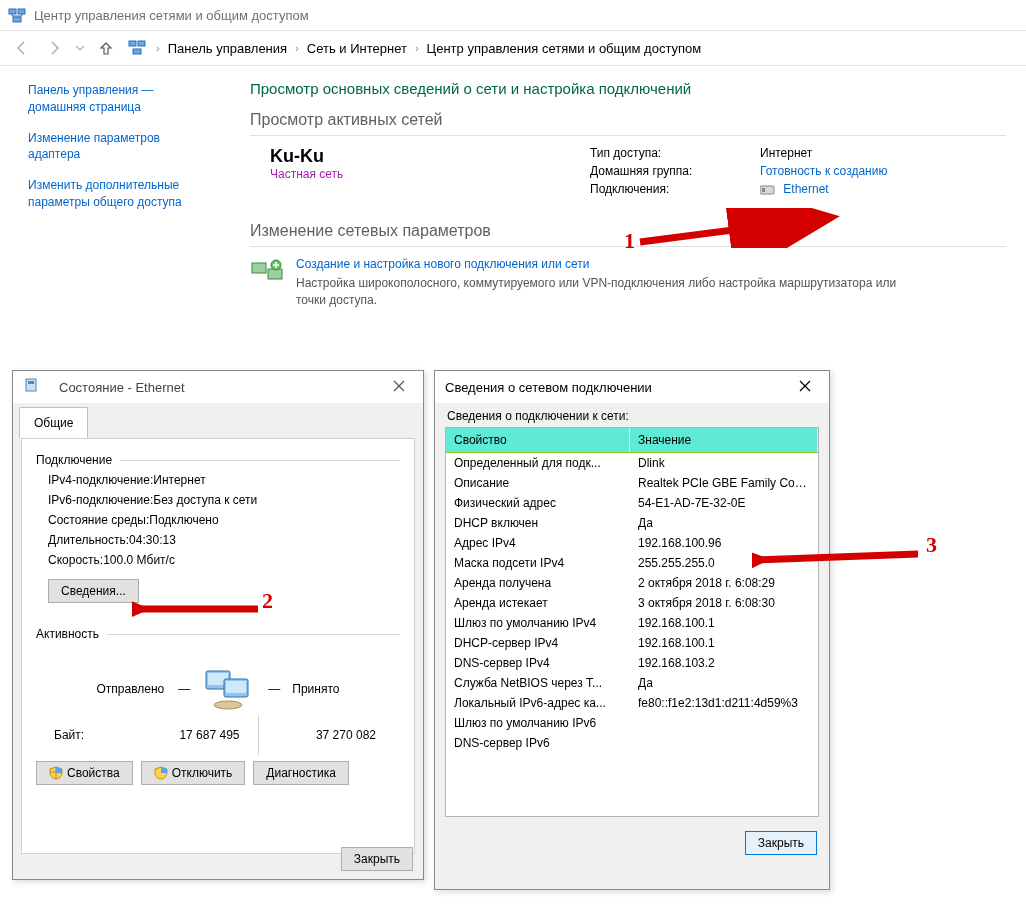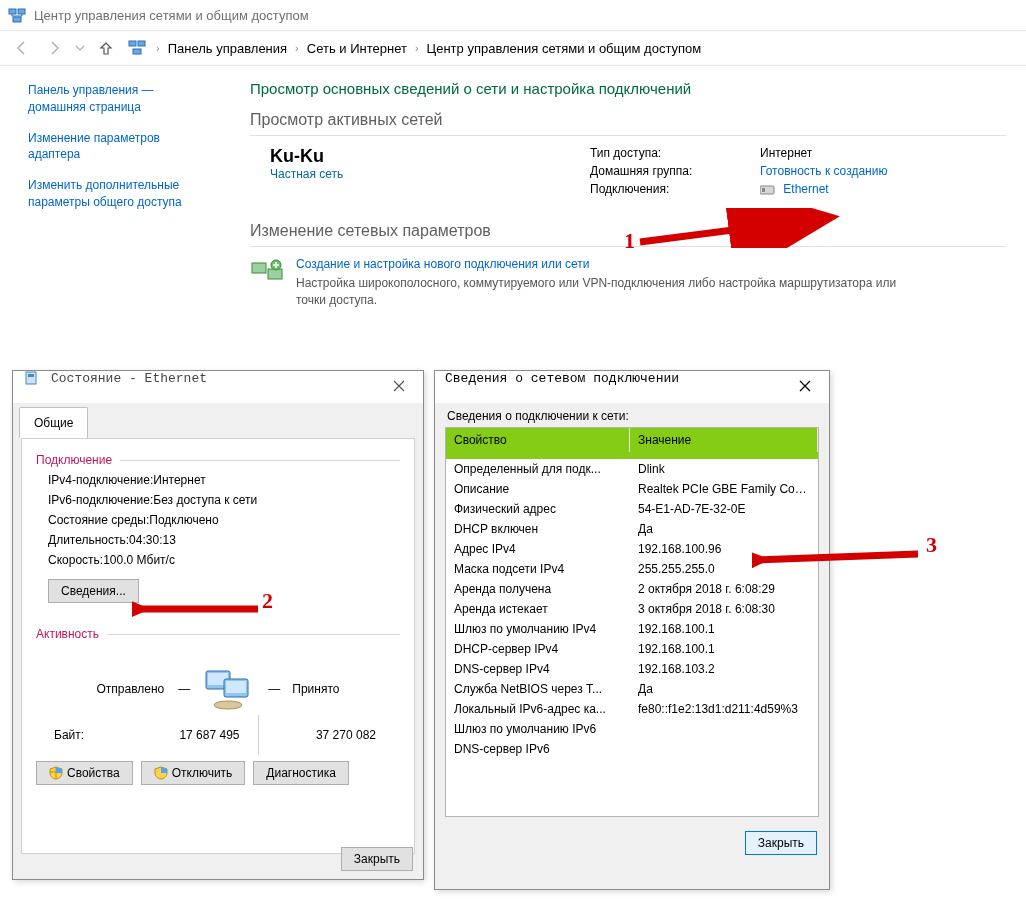--- a/index.html
+++ b/index.html
@@ -53,21 +53,21 @@
     width: 230px;
     padding: 16px 16px 0 28px;
   }
   .left-pane a { display:block; color:#0066cc; text-decoration:none; margin-bottom:14px; line-height:1.4;}
   .right-pane { flex:1; padding: 14px 20px 0 20px; }
   .page-heading { color:#006a3f; font-size:15px; margin-bottom:14px; }
   .section-label { color:#606060; font-size:16px; border-bottom:1px solid #e0e0e0; padding-bottom:6px; margin-bottom:10px;}
   .net-row { display:flex; align-items:flex-start; }
   .net-left { width: 340px; padding-left:20px;}
   .net-name { font-weight:bold; font-size:18px; }
-  .net-type { color:#0369a1; }
+  .net-type { color:#a21caf; }
   .net-right { display:grid; grid-template-columns: 170px auto; row-gap:4px; font-size:12px;}
   .link { color:#0066cc; text-decoration:none; cursor:pointer;}
   .eth-icon { width:16px; height:12px; display:inline-block; vertical-align:middle; margin-right:4px;}
   .setup-row { display:flex; gap:10px; margin-top:6px;}
   .setup-icon { width:36px; height:32px; display:inline-flex; align-items:center; justify-content:center;}
   .setup-text .link { display:block; margin-bottom:4px;}
   .setup-desc { color:#555; line-height:1.4; max-width:620px;}
 
   
   .dlg {
@@ -78,28 +78,27 @@
   }
   .dlg-status {
     left: 12px;
     top: 370px;
     width: 412px;
     height: 510px;
     background:#f0f0f0;
   }
   .dlg-title {
     height:32px;
-    display:flex; 
+    display:flex; align-items:center;
     padding: 0 10px;
     background:#fff;
     color:#444;
     font-size:13px;
-    gap:12px;
+    gap:20px;
     position:relative;
-    font-family:Liberation Mono, monospace;
   }
   .dlg-close {
     position:absolute; right:4px; top:2px;
     width:40px; height:26px;
     display:flex; align-items:center; justify-content:center;
     color:#555; font-size:14px;
   }
   .tabstrip {
     display:flex;
     background:#f0f0f0;
@@ -115,21 +114,21 @@
   }
   .dlg-body {
     margin: 0 8px 8px 8px;
     background:#fff;
     border:1px solid #d0d0d0;
     padding: 14px 14px 10px 14px;
     height: 416px;
     position:relative;
   }
   .group-line { display:flex; align-items:center; margin-bottom:6px;}
-  .group-line .gl-label { color:#be185d;text-align:center;}
+  .group-line .gl-label { color:#000000;text-align:center;}
   .group-line hr { flex:1; border:none; border-top:1px solid #d8d8d8; margin-left:8px;}
   .kv-grid { margin-left:12px; }
   .kv-row { display:flex; justify-content:flex-start; margin-bottom:6px; font-size:12px;}
   .btn {
     background:#e1e1e1;
     border:1px solid #adadad;
     padding:4px 12px;
     font-size:12px;
     font-family:inherit;
     cursor:pointer;
@@ -172,22 +171,22 @@
     border:1px solid #b5b5b5;
     height: 390px;
     overflow:hidden;
   }
   .details-head, .details-row {
     display:grid;
     grid-template-columns: 184px 1fr;
     font-size:12px;
   }
   .details-head {
-    background:#84cc16;
-    border-bottom:7px solid #84cc16;
+    background:#5eead4;
+    border-bottom:1px solid #84cc16;
   }
   .details-head > div { padding:5px 8px; border-right:1px solid #e8e8e8;}
   .details-row > div { padding:3px 8px; white-space:nowrap; overflow:hidden; text-overflow:ellipsis;}
   .details-footer { display:flex; justify-content:flex-end; margin-top:14px; padding-right:2px;}
 
   
   .anno { position:absolute; pointer-events:none; }
   .anno-num {
     position:absolute;
     color:#d40000;

